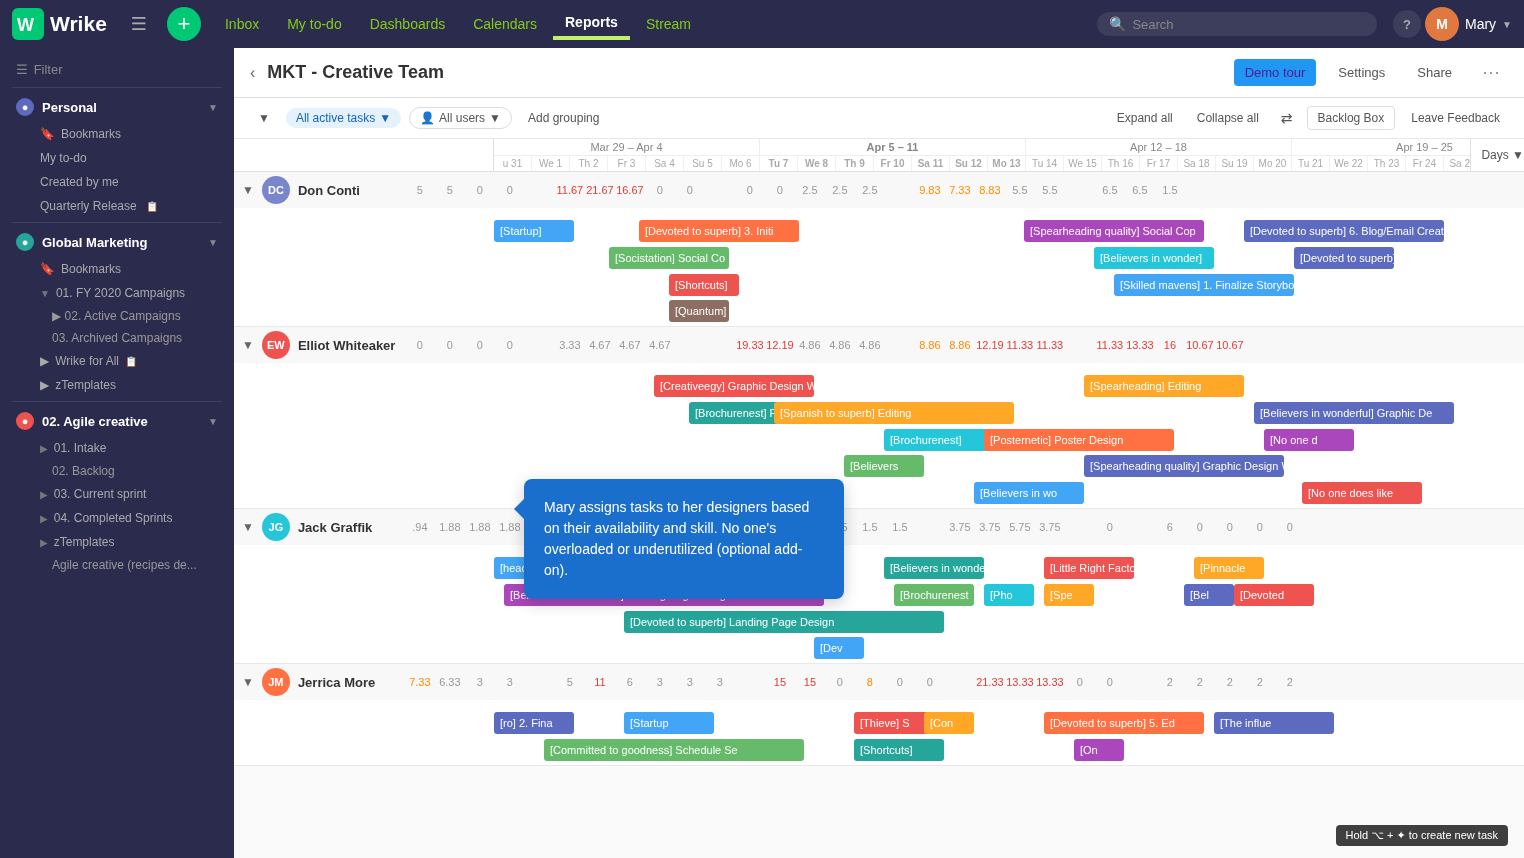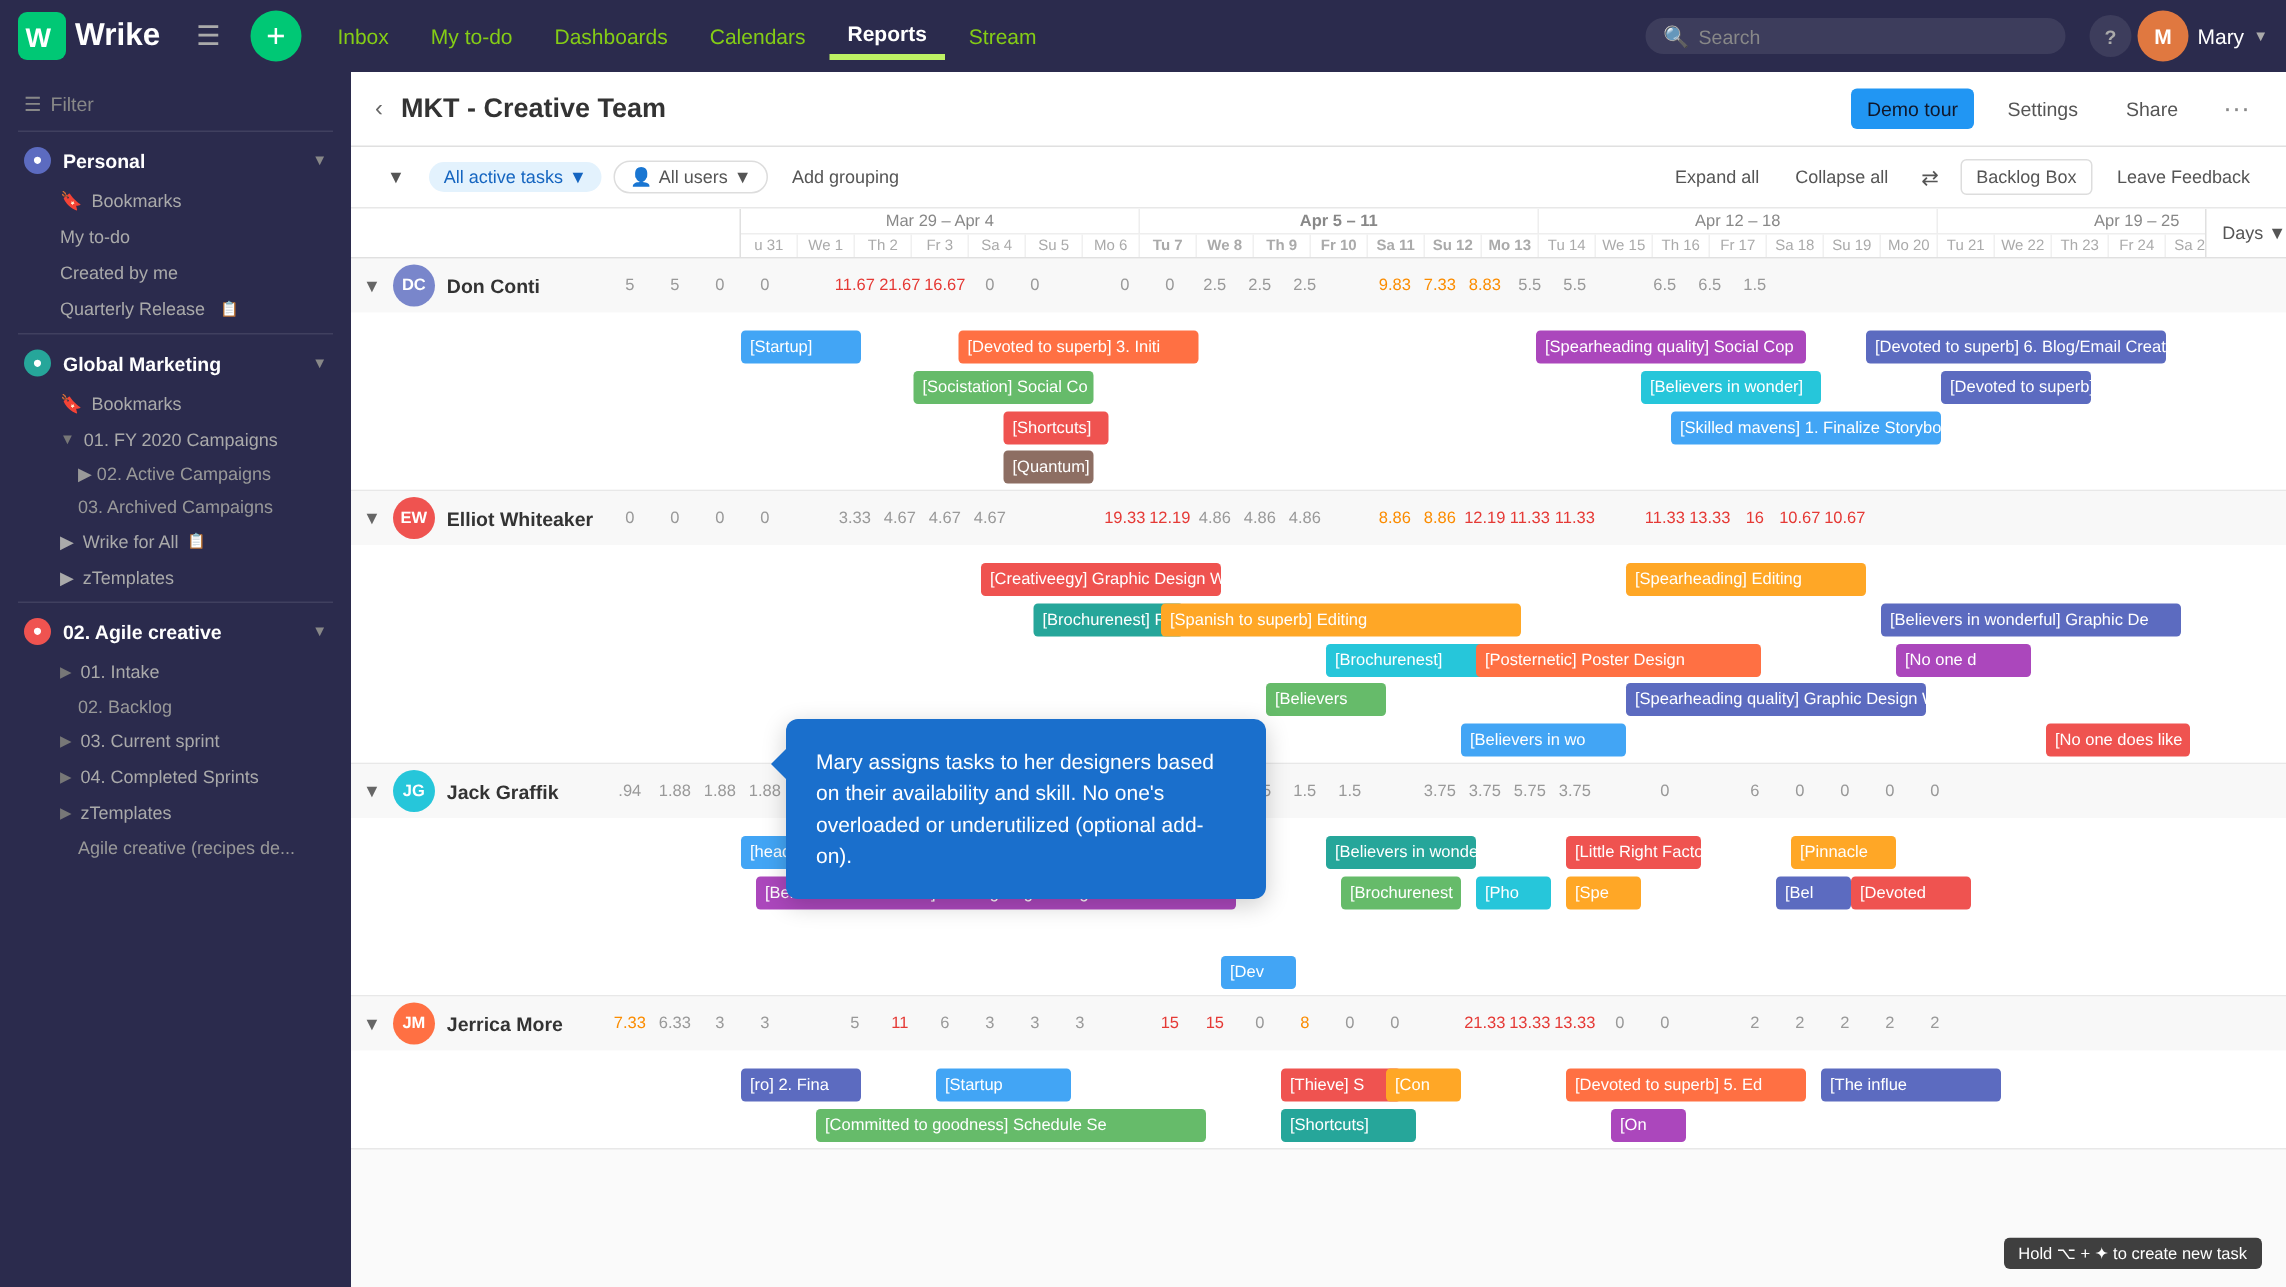--- a/index.html
+++ b/index.html
@@ -74,21 +74,21 @@
     .content-header {
       display: flex;
       align-items: center;
       padding: 10px 16px;
       border-bottom: 1px solid #e0e0e0;
       gap: 12px;
       flex-shrink: 0;
     }
     .back-btn { background: none; border: none; cursor: pointer; color: #666; font-size: 16px; }
     .page-title { font-size: 18px; font-weight: 600; color: #333; flex: 1; }
-    .demo-btn { background: #2196f3; color: #0f172a; border: none; border-radius: 4px; padding: 6px 11px; font-size: 13px; cursor: pointer; font-weight: 500; }
+    .demo-btn { background: #2196f3; color: #4c1d95; border: none; border-radius: 4px; padding: 6px 11px; font-size: 13px; cursor: pointer; font-weight: 500; }
     .header-btn { background: none; border: none; color: #555; cursor: pointer; font-size: 13px; padding: 6px 10px; }
     .dots-btn { font-size: 18px; color: #888; cursor: pointer; padding: 4px 8px; }
 
     
     .toolbar {
       display: flex;
       align-items: center;
       padding: 8px 16px;
       border-bottom: 1px solid #e8e8e8;
       gap: 8px;
@@ -503,21 +503,21 @@
               <div class="task-bar" style="left: 420px; width: 160px; top: 12px; background: rgb(239, 83, 80);">[Creativeegy] Graphic Design Work</div>
               <div class="task-bar" style="left: 455px; width: 100px; top: 39px; background: rgb(38, 166, 154);">[Brochurenest] Flyer/</div>
               <div class="task-bar" style="left: 540px; width: 240px; top: 39px; background: rgb(255, 167, 38);">[Spanish to superb] Editing</div>
               <div class="task-bar" style="left: 1020px; width: 200px; top: 39px; background: rgb(92, 107, 192);">[Believers in wonderful] Graphic De</div>
               <div class="task-bar" style="left: 650px; width: 110px; top: 66px; background: rgb(38, 198, 218);">[Brochurenest]</div>
               <div class="task-bar" style="left: 750px; width: 190px; top: 66px; background: rgb(255, 112, 67);">[Posternetic] Poster Design</div>
               <div class="task-bar" style="left: 1030px; width: 90px; top: 66px; background: rgb(171, 71, 188);">[No one d</div>
               <div class="task-bar" style="left: 610px; width: 80px; top: 92px; background: rgb(102, 187, 106);">[Believers</div>
               <div class="task-bar" style="left: 740px; width: 110px; top: 119px; background: rgb(66, 165, 245);">[Believers in wo</div>
               <div class="task-bar" style="left: 850px; width: 200px; top: 92px; background: rgb(92, 107, 192);">[Spearheading quality] Graphic Design Work</div>
-              <div class="task-bar" style="left: 1130px; width: 96px; top: 119px; background: rgb(239, 83, 80);">[No one does like</div>
+              <div class="task-bar" style="left: 1068px; width: 120px; top: 119px; background: rgb(239, 83, 80);">[No one does like</div>
               <div class="task-bar" style="left: 850px; width: 160px; top: 12px; background: rgb(255, 167, 38);">[Spearheading] Editing</div>
             </div>
           </div>
           <div class="person-section">
             <div class="person-header">
               <button class="person-collapse">▼</button>
               <div class="person-avatar" style="background: rgb(38, 198, 218);">JG</div>
               <span class="person-name">Jack Graffik</span>
               <div class="person-numbers">
                 <span class="person-num">.94</span>
@@ -557,20 +557,21 @@
               <div class="task-bar" style="left: 460px; width: 110px; top: 12px; background: rgb(92, 107, 192);">[Devoted to superb]</div>
               <div class="task-bar" style="left: 650px; width: 100px; top: 12px; background: rgb(38, 166, 154);">[Believers in wonder</div>
               <div class="task-bar" style="left: 810px; width: 90px; top: 12px; background: rgb(239, 83, 80);">[Little Right Factor] P</div>
               <div class="task-bar" style="left: 960px; width: 70px; top: 12px; background: rgb(255, 167, 38);">[Pinnacle</div>
               <div class="task-bar" style="left: 270px; width: 320px; top: 39px; background: rgb(171, 71, 188);">[Believers in wonderful] Landing Page Design</div>
               <div class="task-bar" style="left: 660px; width: 80px; top: 39px; background: rgb(102, 187, 106);">[Brochurenest</div>
               <div class="task-bar" style="left: 750px; width: 50px; top: 39px; background: rgb(38, 198, 218);">[Pho</div>
               <div class="task-bar" style="left: 810px; width: 50px; top: 39px; background: rgb(255, 167, 38);">[Spe</div>
               <div class="task-bar" style="left: 950px; width: 50px; top: 39px; background: rgb(92, 107, 192);">[Bel</div>
               <div class="task-bar" style="left: 1000px; width: 80px; top: 39px; background: rgb(239, 83, 80);">[Devoted</div>
+              <div class="task-bar" style="left: 390px; width: 320px; top: 66px; background: rgb(38, 166, 154);">[Devoted to superb] Landing Page Design</div>
               <div class="task-bar" style="left: 580px; width: 50px; top: 92px; background: rgb(66, 165, 245);">[Dev</div>
             </div>
           </div>
           <div class="person-section">
             <div class="person-header">
               <button class="person-collapse">▼</button>
               <div class="person-avatar" style="background: rgb(255, 112, 67);">JM</div>
               <span class="person-name">Jerrica More</span>
               <div class="person-numbers">
                 <span class="person-num" style="color: rgb(251, 140, 0);">7.33</span>

